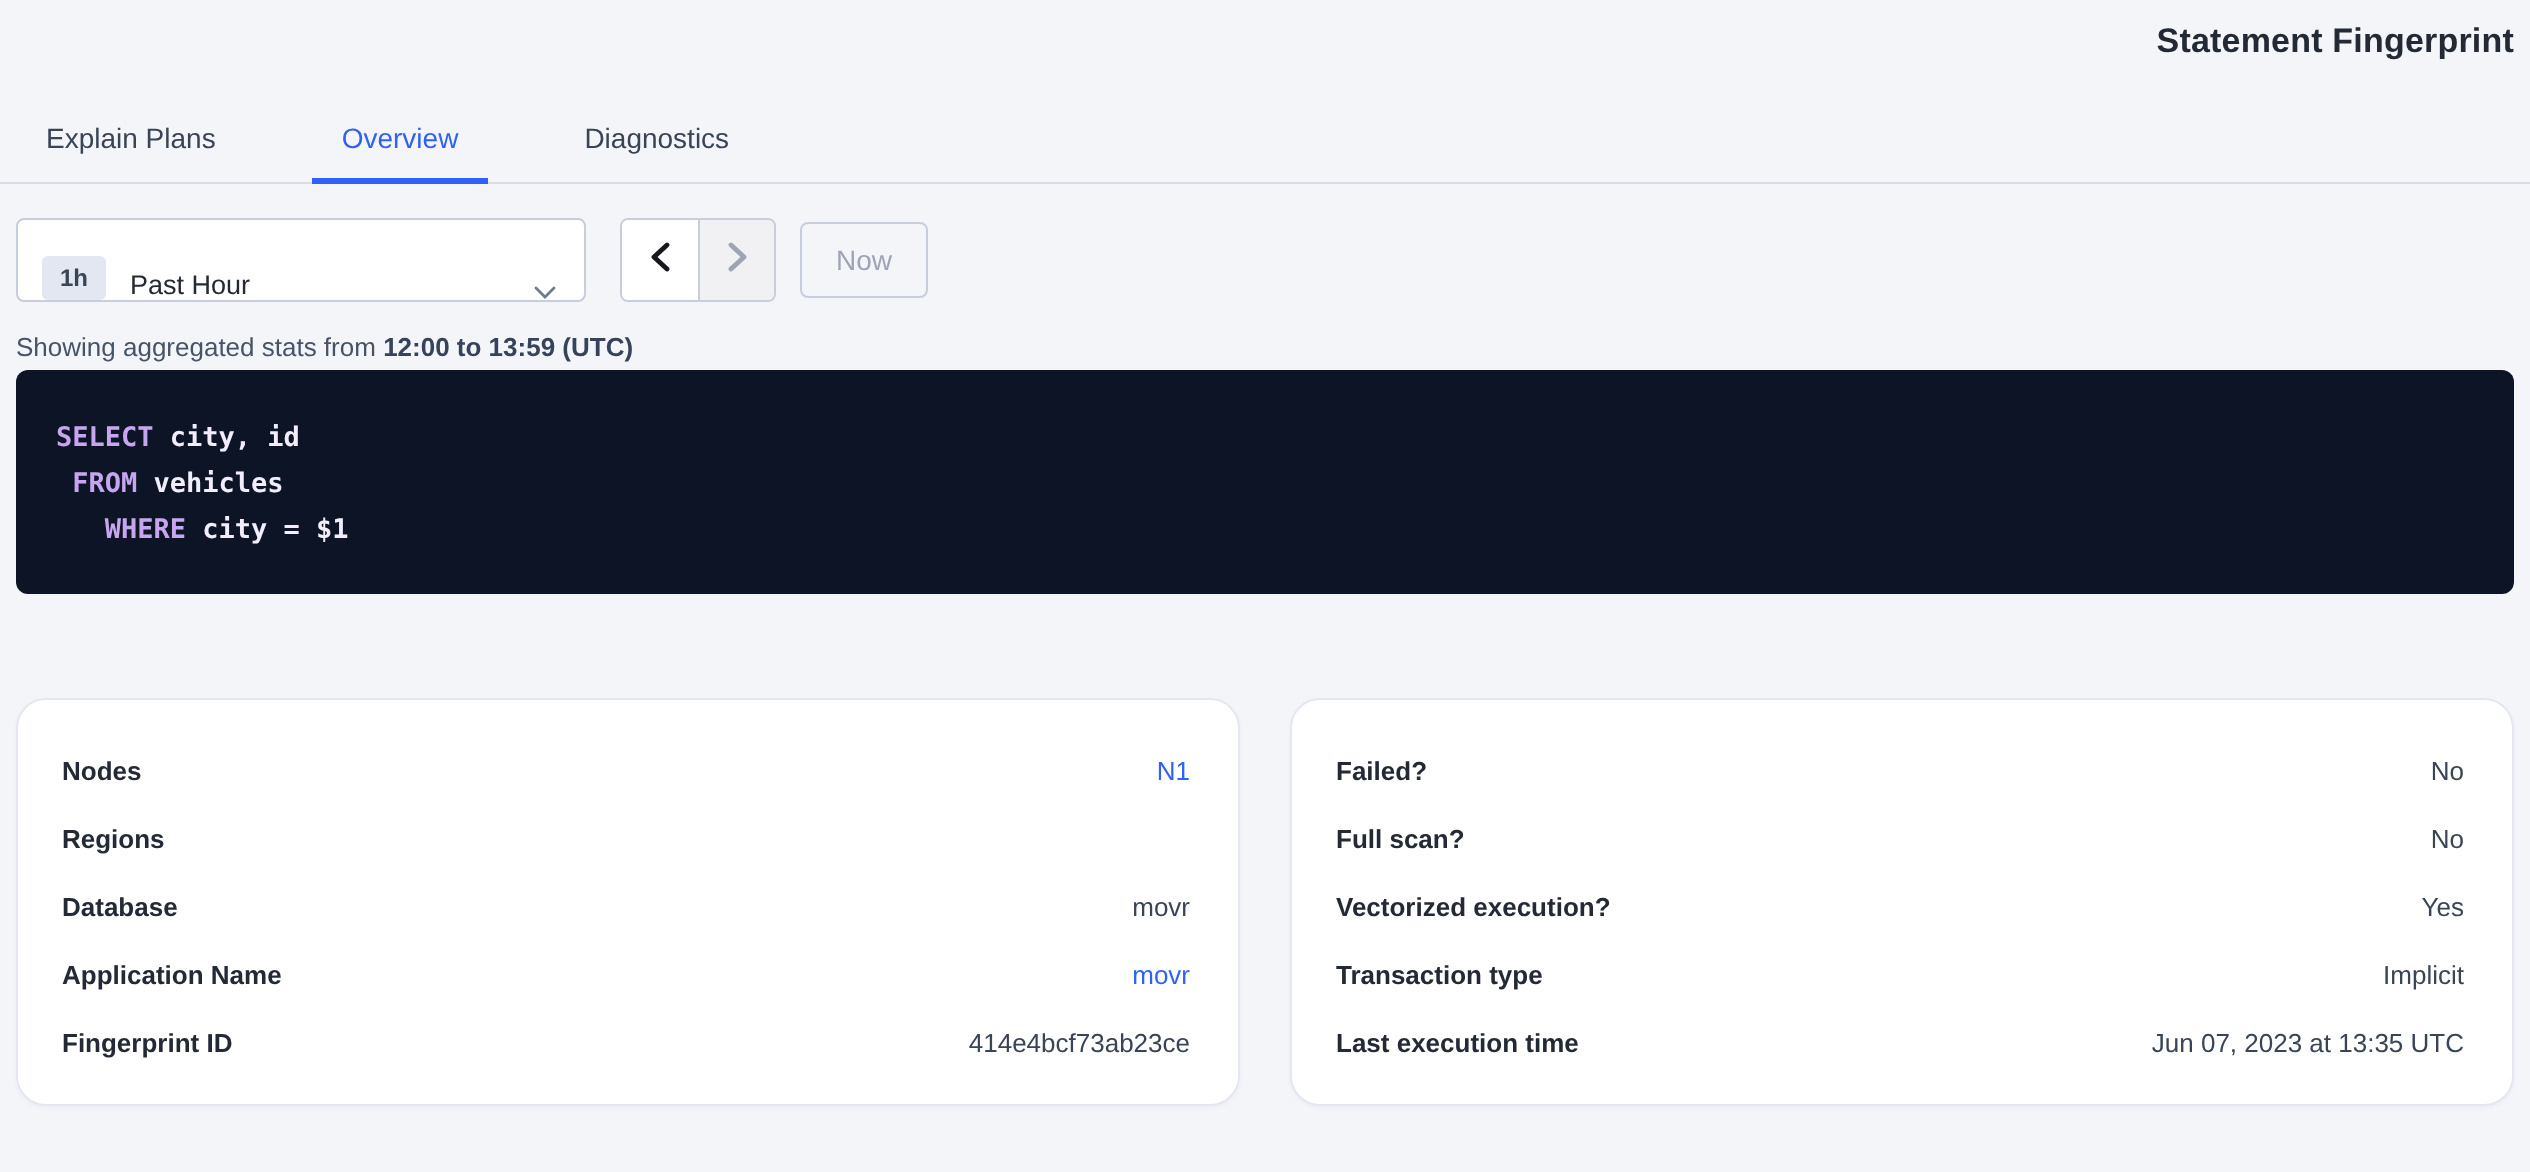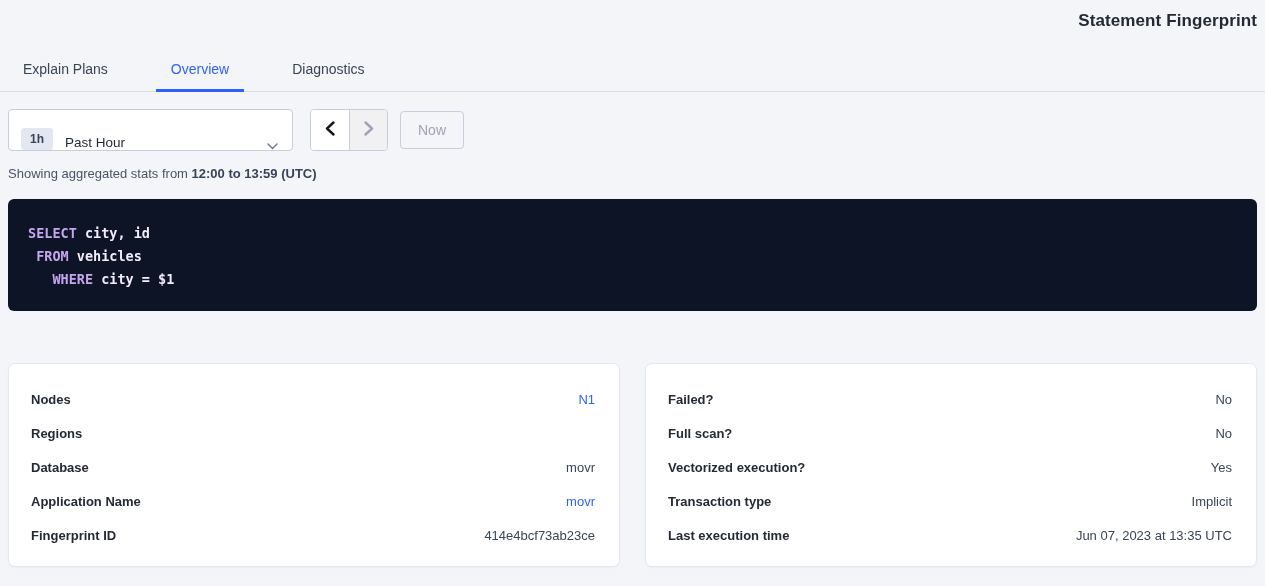--- a/index.html
+++ b/index.html
@@ -122,21 +122,21 @@
   
   .stats-line{
     margin-top:15px;
     font-size:13px;
     color:var(--slate);
   }
   .stats-line .range{font-weight:bold;color:#36435a;}
 
   
   .sql-box{
-    margin-top:18px;
+    margin-top:4px;
     background:var(--code-bg);
     border-radius:6px;
     padding:23px 20px 20px 20px;
     font-family:"DejaVu Sans Mono", monospace;
     font-size:13.5px;
     font-weight:bold;
     line-height:23px;
     color:var(--code-fg);
   }
   .sql-line span{white-space:pre;}
@@ -145,21 +145,21 @@
   
   .cards{
     margin-top:52px;
     display:flex;
     gap:25px;
   }
   .card{
     flex:1;
     background:var(--card-bg);
     border:1px solid var(--card-border);
-    border-radius:7px;
+    border-radius:15px;
     box-shadow:0 1px 2px rgba(40,50,80,.04);
     padding:18px 24px 16px 22px;
     height:204px;
   }
   .stat-row{
     height:34px;
     display:flex;
     align-items:center;
     justify-content:space-between;
   }

